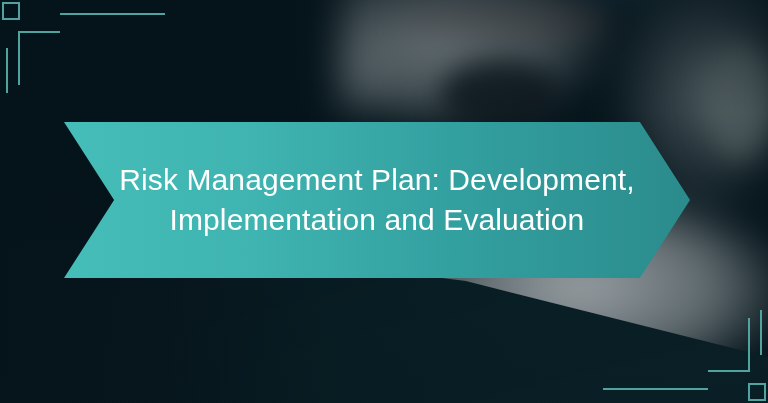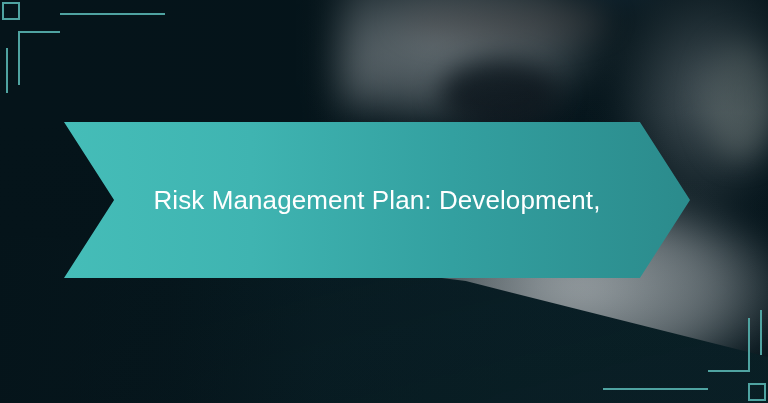--- a/index.html
+++ b/index.html
@@ -137,21 +137,21 @@
     width: 626px;
     height: 156px;
     background: linear-gradient(to right, #45bdb8 0%, #3fb4b1 30%, #33a0a0 62%, #2b8b8c 100%);
     clip-path: polygon(0 0, 92% 0, 100% 50%, 92% 100%, 0 100%, 8% 50%);
     display: flex;
     align-items: center;
     justify-content: center;
   }
   .banner-text {
     color: #ffffff;
-    font-size: 26px;
+    font-size: 30px;
     line-height: 40px;
     font-weight: 400;
     text-align: center;
     letter-spacing: 0.1px;
     max-width: 520px;
     margin-left: 0;
   }
   .banner-text .line { display: block; white-space: nowrap; }
 </style>
 </head>
@@ -182,16 +182,17 @@
     <i class="sq"></i>
     <i class="h-long"></i>
     <i class="elbow-h"></i>
     <i class="v-from-elbow"></i>
     <i class="v-long"></i>
   </div>
 
   <div class="banner">
     <div class="banner-text">
       <span class="line">Risk Management Plan: Development,</span>
+      <span class="line">Implementation and Evaluation</span>
     </div>
   </div>
 
 </div>
 
 </body></html>

